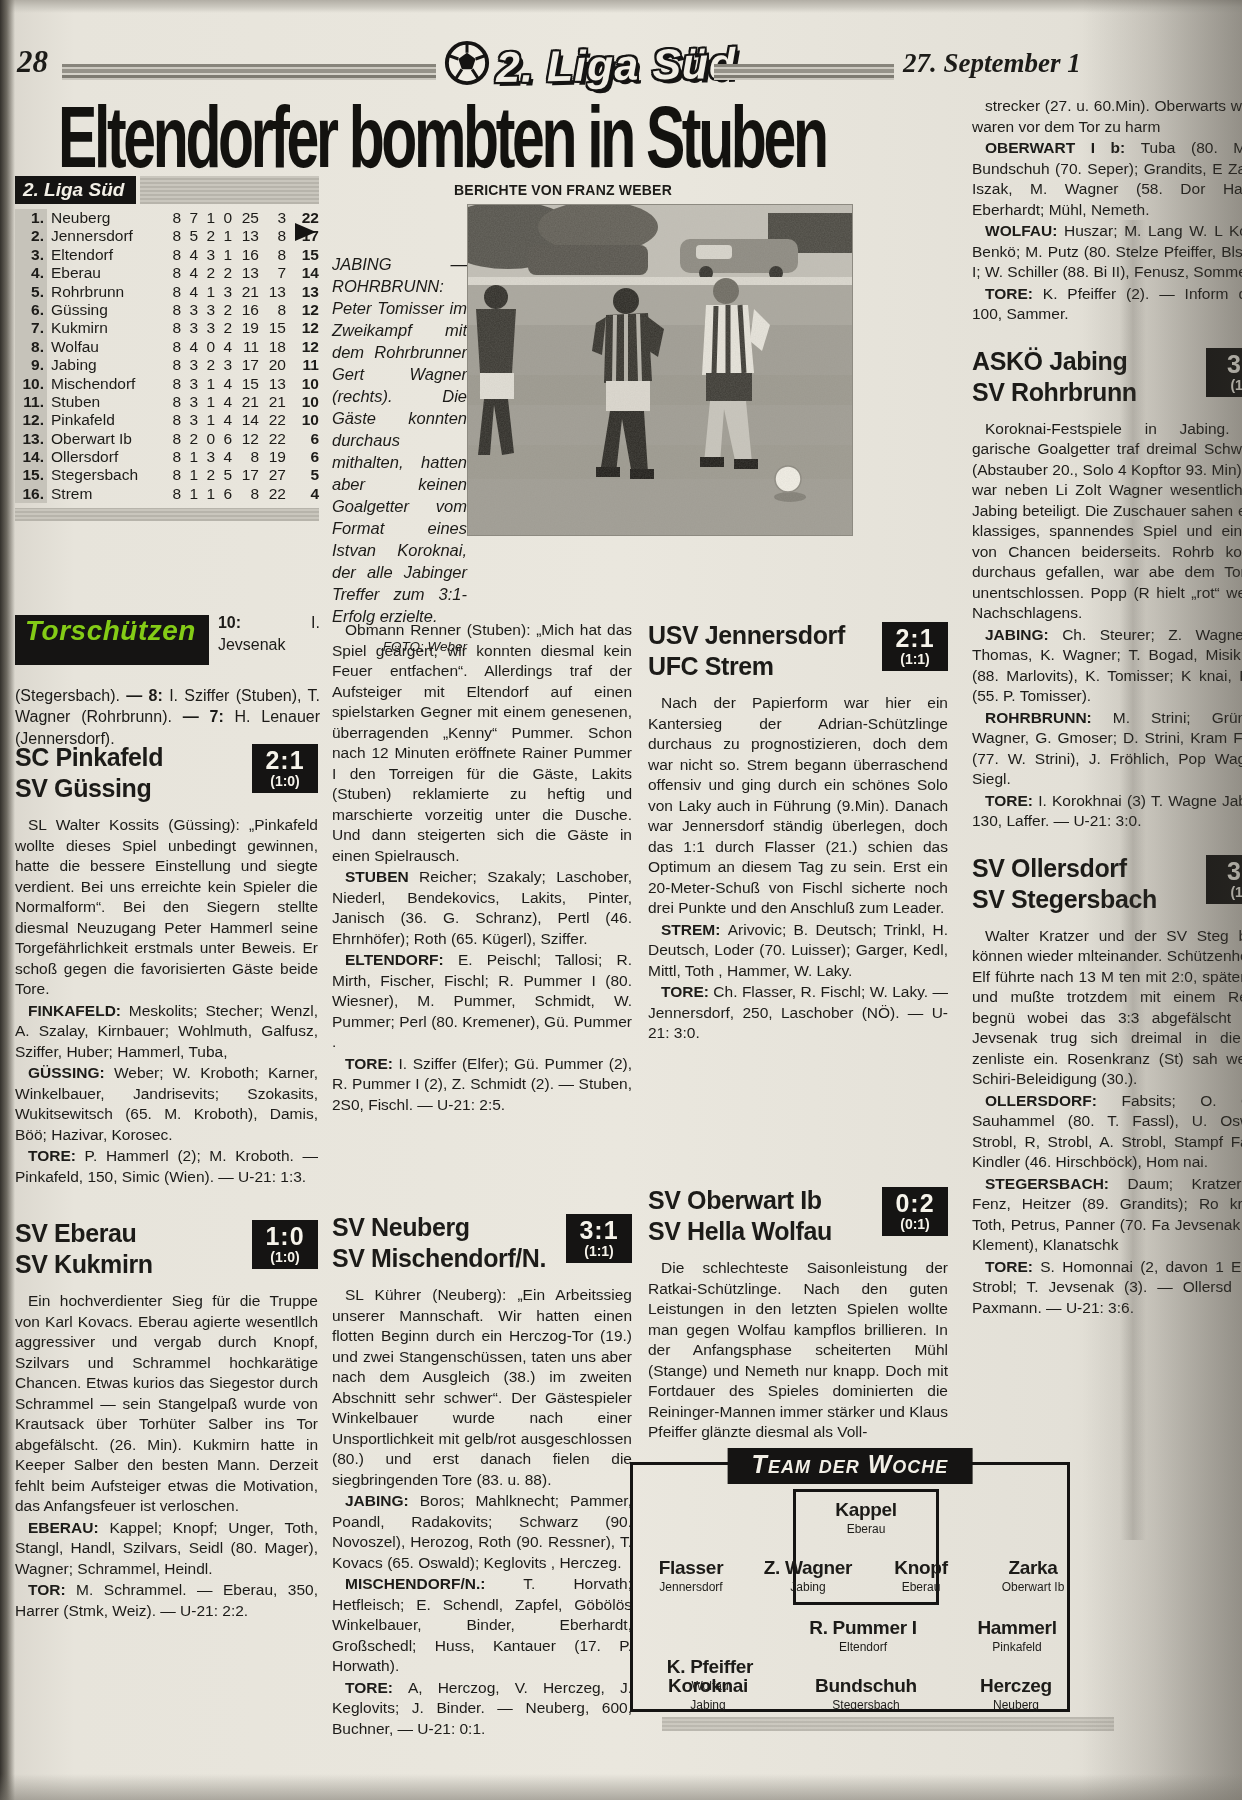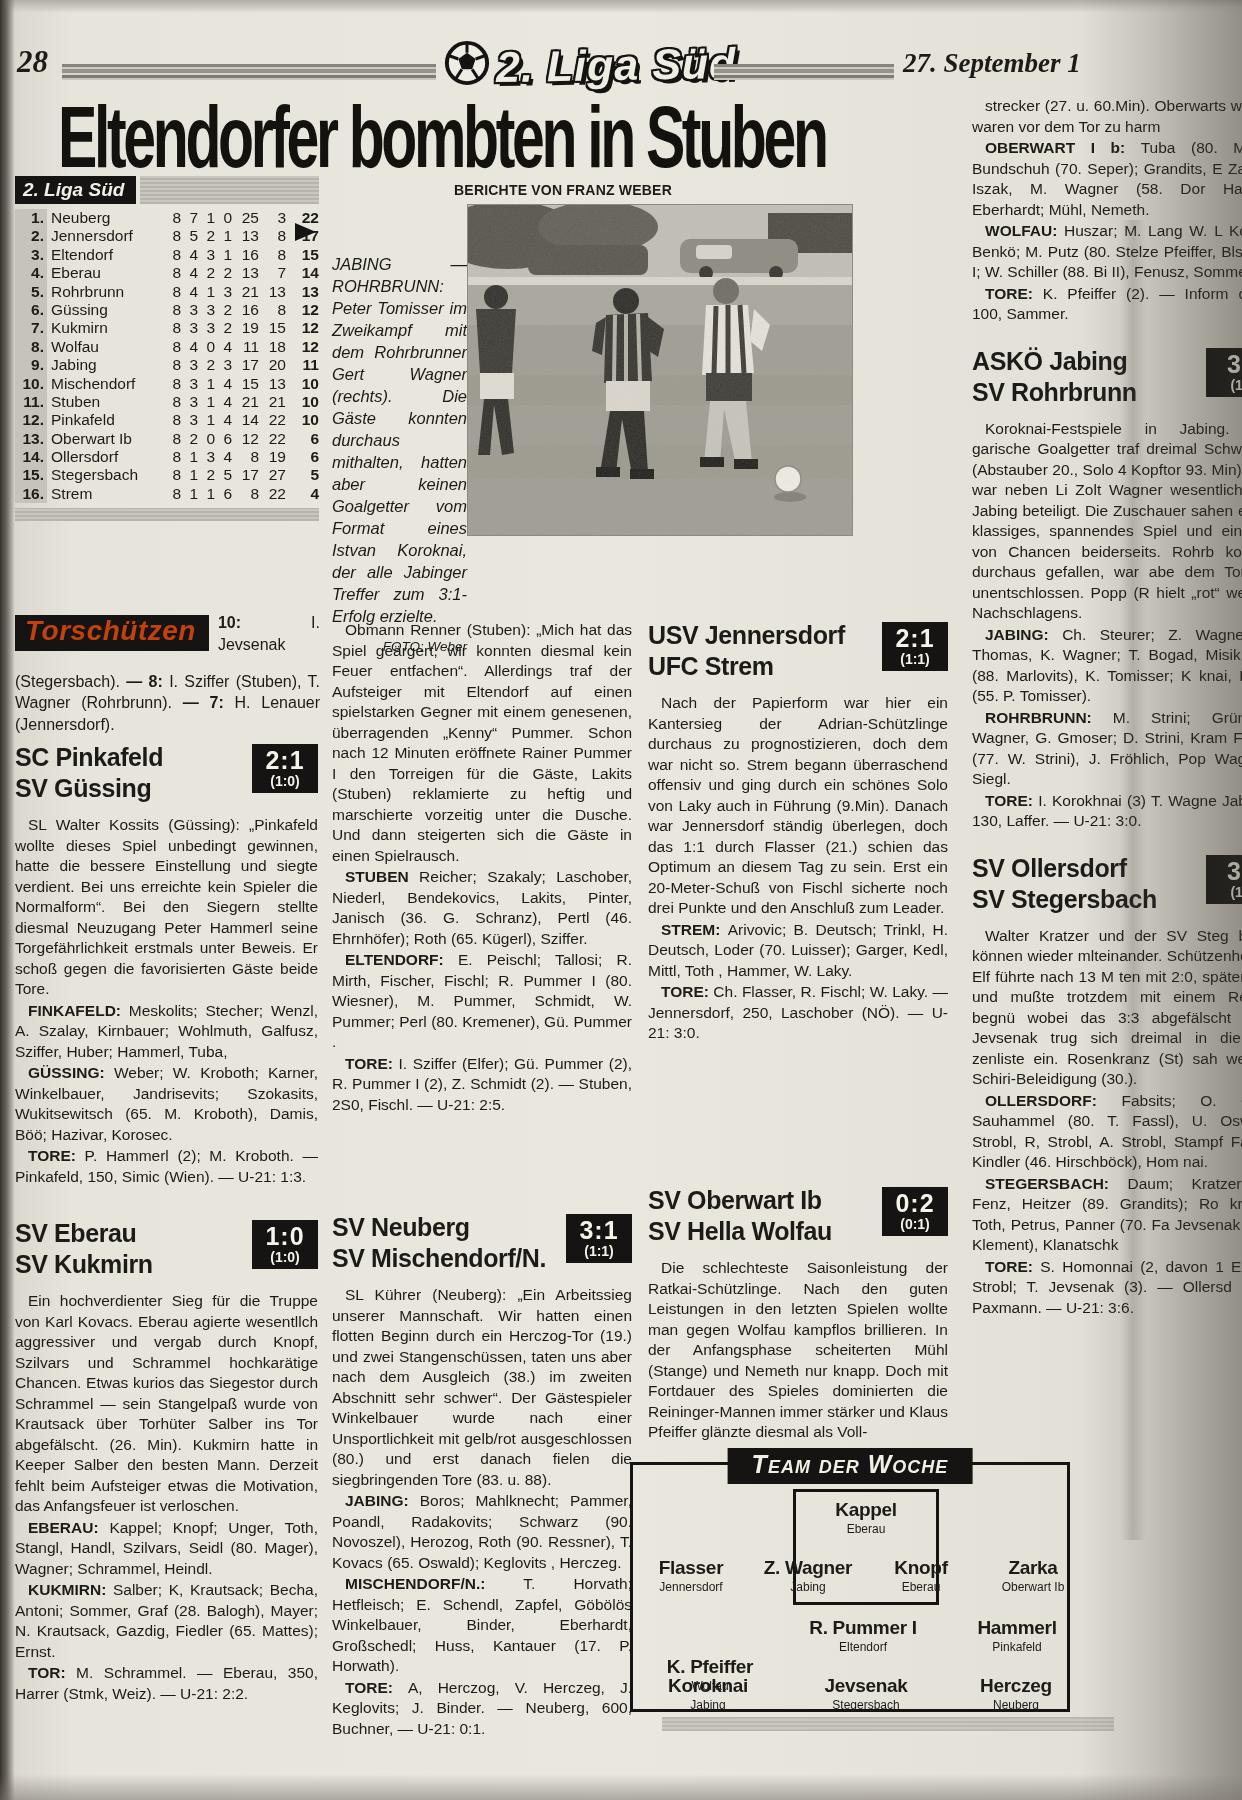--- a/index.html
+++ b/index.html
@@ -45,22 +45,22 @@
   .lt-rows{background:linear-gradient(90deg,#c6c3ba 0 32px,rgba(0,0,0,0) 32px);}
   .lt-row{display:flex;align-items:baseline;height:18.4px;line-height:18.4px;}
   .lt-rank{width:36px;text-align:right;font-weight:bold;padding-right:7px}
   .lt-team{flex:1;text-align:left}
   .lt-s{text-align:right}
   .lt-s0{width:15px}.lt-s1{width:17px}.lt-s2{width:17px}.lt-s3{width:17px}.lt-s4{width:27px}.lt-s5{width:27px}
   .lt-pts{width:33px;text-align:right;font-weight:bold}
   .lt-bottom{height:13px;margin-top:5px;background:repeating-linear-gradient(0deg,#b7b4ab 0 2px,#c9c6bd 2px 4px);}
   
   .ts{position:absolute;left:15px;top:612px;width:305px;font-size:16px;line-height:21.5px;text-align:justify;}
-  .ts-box{float:left;background:#151413;color:#c2410c;font-style:italic;font-weight:800;font-size:28px;
-        padding:5px 13px 9px 10px;margin:3px 9px 20px 0;letter-spacing:.5px;}
+  .ts-box{float:left;background:#151413;color:#84cc16;font-style:italic;font-weight:800;font-size:28px;
+        padding:5px 13px 23px 10px;margin:3px 9px 20px 0;letter-spacing:.5px;}
   .ts b{white-space:nowrap}
   
   .pointer{position:absolute;left:295px;top:223px;width:0;height:0;
         border-left:21px solid #151413;border-top:9px solid transparent;border-bottom:9px solid transparent;}
   .caption{position:absolute;left:332px;top:253px;width:135px;font-style:italic;font-size:16.5px;
         line-height:22px;text-align:justify;}
   .credit{margin-top:9px;text-align:right;font-size:13.5px;font-style:italic;}
   .photo{position:absolute;left:468px;top:205px;width:384px;height:330px;outline:1px solid #8d8a81;}
   
   .article{position:absolute;width:300px;}
@@ -386,21 +386,20 @@
         <div>SV Kukmirn</div>
       </div>
       <div class="score-box">
         <div class="score">1:0</div>
         <div class="ht">(1:0)</div>
       </div>
     </div>
     <div class="abody">
         <p class="apara">Ein hochverdienter Sieg für die Truppe von Karl Kovacs. Eberau agierte wesentllch aggressiver und vergab durch Knopf, Szilvars und Schrammel hochkarätige Chancen. Etwas kurios das Siegestor durch Schrammel — sein Stangelpaß wurde von Krautsack über Torhüter Salber ins Tor abgefälscht. (26. Min). Kukmirn hatte in Keeper Salber den besten Mann. Derzeit fehlt beim Aufsteiger etwas die Motivation, das Anfangsfeuer ist verloschen.</p>
         <p class="apara"><b class="alead">EBERAU: </b>Kappel; Knopf; Unger, Toth, Stangl, Handl, Szilvars, Seidl (80. Mager), Wagner; Schrammel, Heindl.</p>
-        <p class="apara"><b class="alead">KUKMIRN: </b>Salber; K, Krautsack; Becha, Antoni; Sommer, Graf (28. Balogh), Mayer; N. Krautsack, Gazdig, Fiedler (65. Mattes); Ernst.</p>
         <p class="apara"><b class="alead">TOR: </b>M. Schrammel. — Eberau, 350, Harrer (Stmk, Weiz). — U-21: 2:2.</p>
       </div>
   </section>
 
   <section class="article" style="left:332px;top:620px">
     <div class="abody">
         <p class="apara">Obmann Renner (Stuben): „Mich hat das Spiel geärgert, wir konnten diesmal kein Feuer entfachen“. Allerdings traf der Aufsteiger mit Eltendorf auf einen spielstarken Gegner mit einem genesenen, überragenden „Kenny“ Pummer. Schon nach 12 Minuten eröffnete Rainer Pummer I den Torreigen für die Gäste, Lakits (Stuben) reklamierte zu heftig und marschierte vorzeitig unter die Dusche. Und dann steigerten sich die Gäste in einen Spielrausch.</p>
         <p class="apara"><b class="alead">STUBEN </b>Reicher; Szakaly; Laschober, Niederl, Bendekovics, Lakits, Pinter, Janisch (36. G. Schranz), Pertl (46. Ehrnhöfer); Roth (65. Kügerl), Sziffer.</p>
         <p class="apara"><b class="alead">ELTENDORF: </b>E. Peischl; Tallosi; R. Mirth, Fischer, Fischl; R. Pummer I (80. Wiesner), M. Pummer, Schmidt, W. Pummer; Perl (80. Kremener), Gü. Pummer .</p>
         <p class="apara"><b class="alead">TORE: </b>I. Sziffer (Elfer); Gü. Pummer (2), R. Pummer I (2), Z. Schmidt (2). — Stuben, 2S0, Fischl. — U-21: 2:5.</p>
@@ -543,21 +542,21 @@
         </div>
         <div class="tow-cell" style="left: 384px; top: 152px;">
           <div class="tow-name">Hammerl</div>
           <div class="tow-club">Pinkafeld</div>
         </div>
         <div class="tow-cell" style="left: 75px; top: 210px;">
           <div class="tow-name">Koroknai</div>
           <div class="tow-club">Jabing</div>
         </div>
         <div class="tow-cell" style="left: 233px; top: 210px;">
-          <div class="tow-name">Jevsenak</div>
+          <div class="tow-name">Bundschuh</div>
           <div class="tow-club">Stegersbach</div>
         </div>
         <div class="tow-cell" style="left: 383px; top: 210px;">
           <div class="tow-name">Herczeg</div>
           <div class="tow-club">Neuberg</div>
         </div>
       </div>
   </div>
   <div class="tow-shadow"></div>
 

